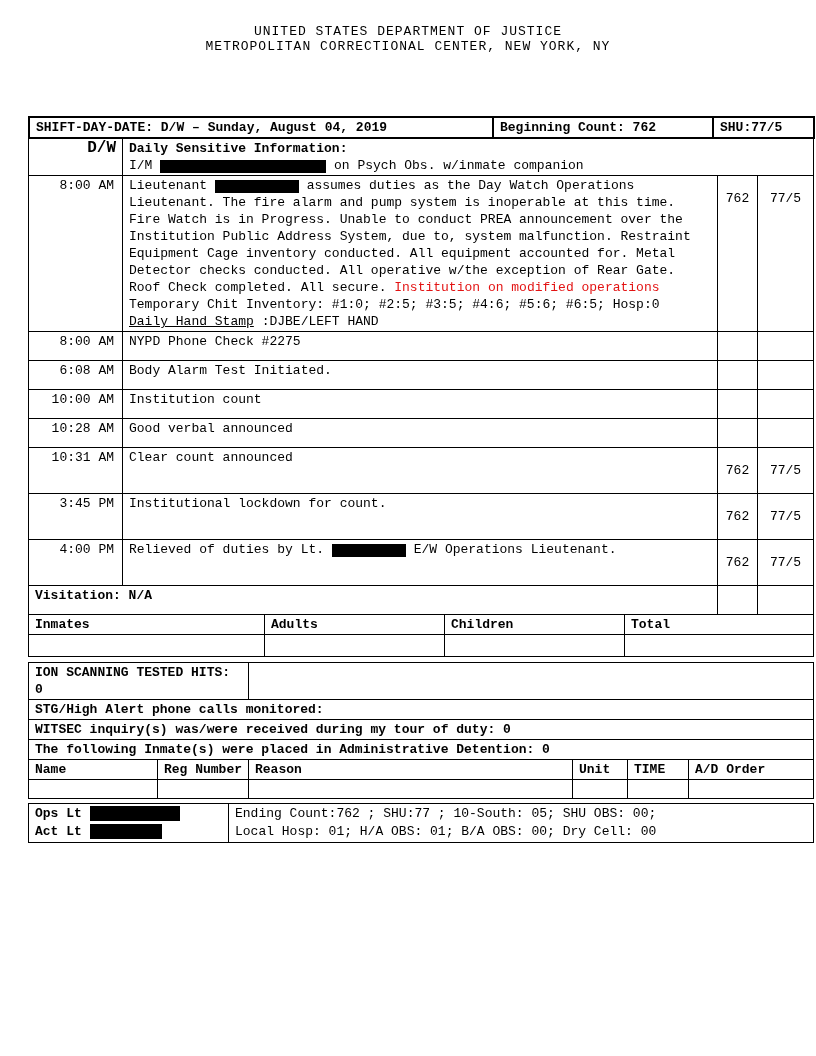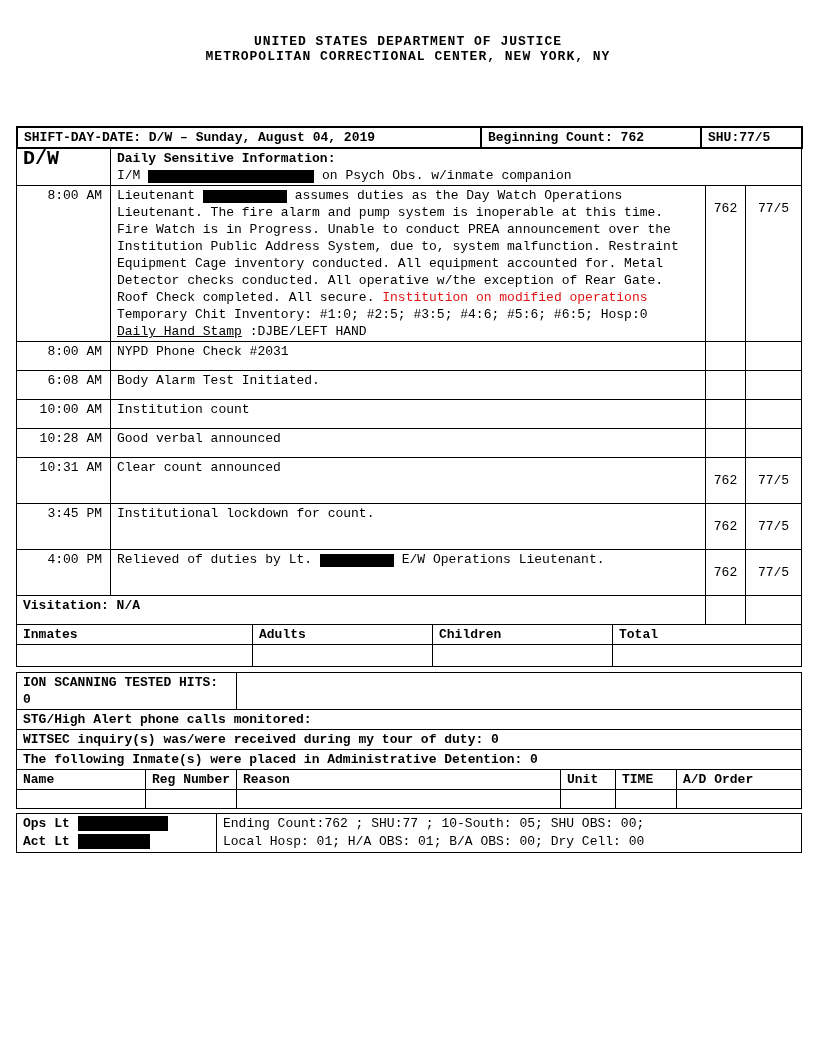--- a/index.html
+++ b/index.html
@@ -4,40 +4,40 @@
 <style>
   * { margin:0; padding:0; box-sizing:border-box; }
   html,body { background:#ffffff; }
   body {
     width:816px; height:1056px; overflow:hidden;
     font-family:"Liberation Mono","DejaVu Sans Mono",monospace;
     font-size:13px; color:#000;
   }
   .page { width:816px; height:1056px; position:relative; }
   .doc-header {
-    text-align:center; padding-top:34px;
-    font-weight:bold; letter-spacing:1px; line-height:15px; font-size:13px;
+    text-align:center; padding-top:24px;
+    font-weight:normal; letter-spacing:1px; line-height:15px; font-size:13px;
   }
   .content { margin:62px 15px 0 16px; }
   table.tbl {
-    border-collapse:collapse; table-layout:fixed; width:785px; margin-top:-1px;
+    border-collapse:collapse; table-layout:fixed; width:785px; margin-top:-1px;margin-left:12px;
   }
   table.tbl.first { margin-top:0; }
   table.tbl.gap { margin-top:5px; }
   table.tbl.gap-sm { margin-top:4px; }
   .tbl td {
     border:1px solid #000; padding:1px 6px; vertical-align:top;
     line-height:17px; overflow:hidden;
   }
   .thick td { border-width:2px; }
   .bold { font-weight:bold; }
   .center { text-align:left; }
   td.time-cell { text-align:right; padding-right:8px; white-space:nowrap; }
   td.num-cell { text-align:center; padding:14px 2px; }
-  .dw-cell { font-size:20px; font-weight:bold; text-align:left; line-height:26px; padding-top:2px; }
+  .dw-cell { font-size:16px; font-weight:bold; text-align:right; line-height:26px; padding-top:2px; }
   .red-text { color:#e31313; }
   .underline { text-decoration:underline; }
   .redact { display:inline-block; background:#000; height:13px; vertical-align:text-bottom; }
   .rw-166 { width:166px; }
   .rw-84  { width:84px; }
   .rw-74  { width:74px; }
   .rw-90  { width:90px; height:15px; }
   .rw-72  { width:72px; height:15px; }
   tr.h20 td { height:20px; }
   tr.h22 td { height:22px; }
@@ -111,21 +111,21 @@
           <br>
           <span class="underline">Daily Hand Stamp</span>
           <span>:DJBE/LEFT HAND</span>
         </td>
         <td class="num-cell">762</td>
         <td class="num-cell">77/5</td>
       </tr>
 
       <tr class="h20">
         <td class="time-cell">8:00 AM</td>
-        <td>NYPD Phone Check #2031</td>
+        <td>NYPD Phone Check #2275</td>
         <td class="num-cell"></td>
         <td class="num-cell"></td>
       </tr>
       <tr class="h20">
         <td class="time-cell">6:08 AM</td>
         <td>Body Alarm Test Initiated.</td>
         <td class="num-cell"></td>
         <td class="num-cell"></td>
       </tr>
       <tr class="h20">

